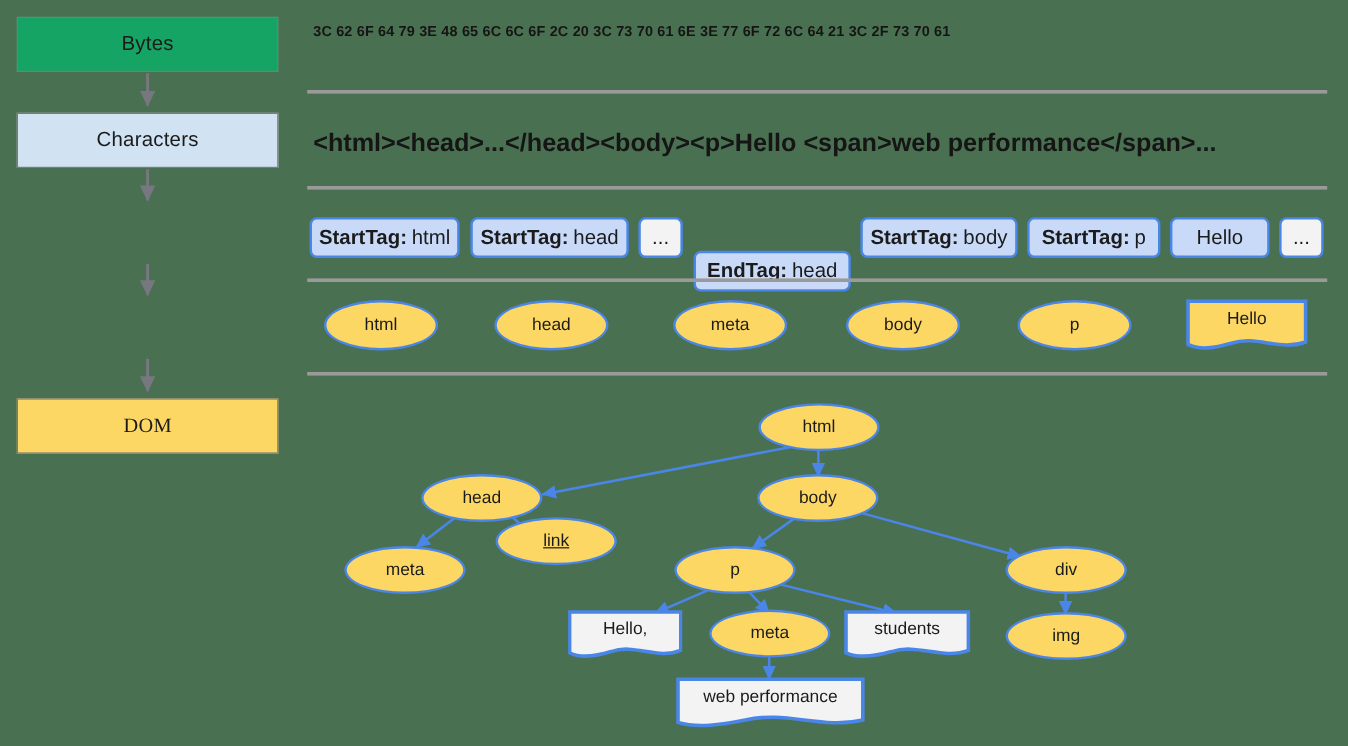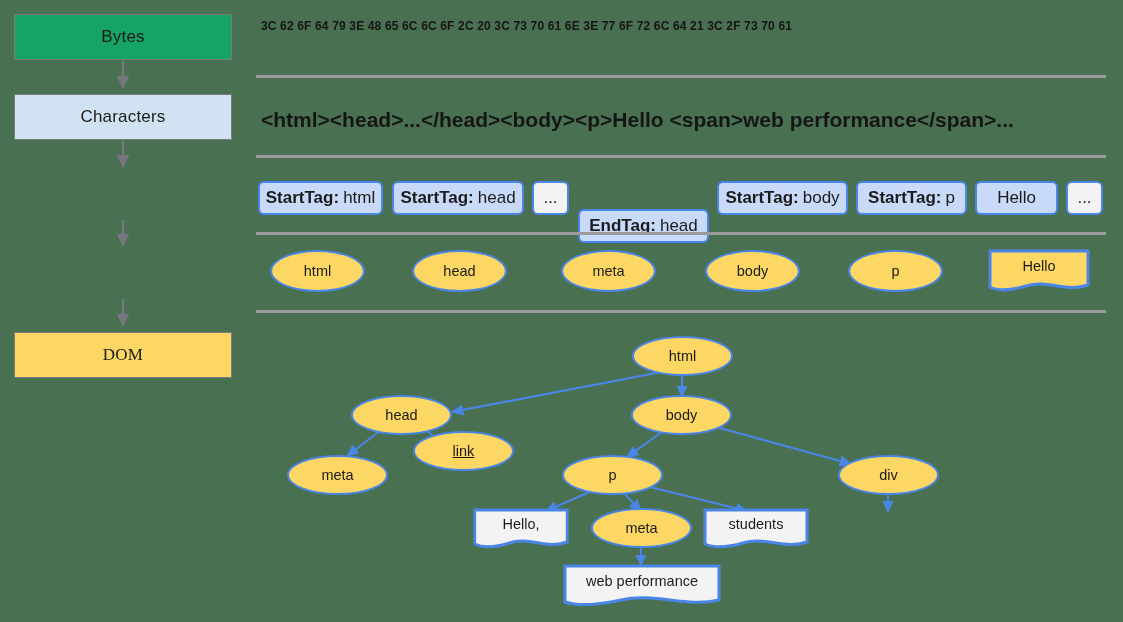--- a/index.html
+++ b/index.html
@@ -269,20 +269,23 @@
   </div>
   <div class="ellipse" style="left:562px; top:455px; width:101px; height:40px;">
     <span>p</span>
   </div>
   <div class="ellipse" style="left:838px; top:455px; width:101px; height:40px;text-align:right;">
     <span>div</span>
   </div>
   <div class="ellipse" style="left:591px; top:508px; width:101px; height:40px;">
     <span>meta</span>
   </div>
+  <div class="ellipse" style="left:838px; top:510px; width:101px; height:40px;">
+    <span>img</span>
+  </div>
 
   <div class="docshape" style="left:473px; top:508px; width:96px; height:42px;">
     <svg viewBox="0 0 106 42" preserveAspectRatio="none">
       <path d="M2,2 L104,2 L104,34 C82,42 62,28 40,35 C26,39 13,41 2,36 Z" fill="#f3f3f3" stroke="#4a86e8" stroke-width="3"></path>
     </svg>
     <div class="label">Hello,</div>
   </div>
 
   <div class="docshape" style="left:703px; top:508px; width:106px; height:42px;">
     <svg viewBox="0 0 106 42" preserveAspectRatio="none">

